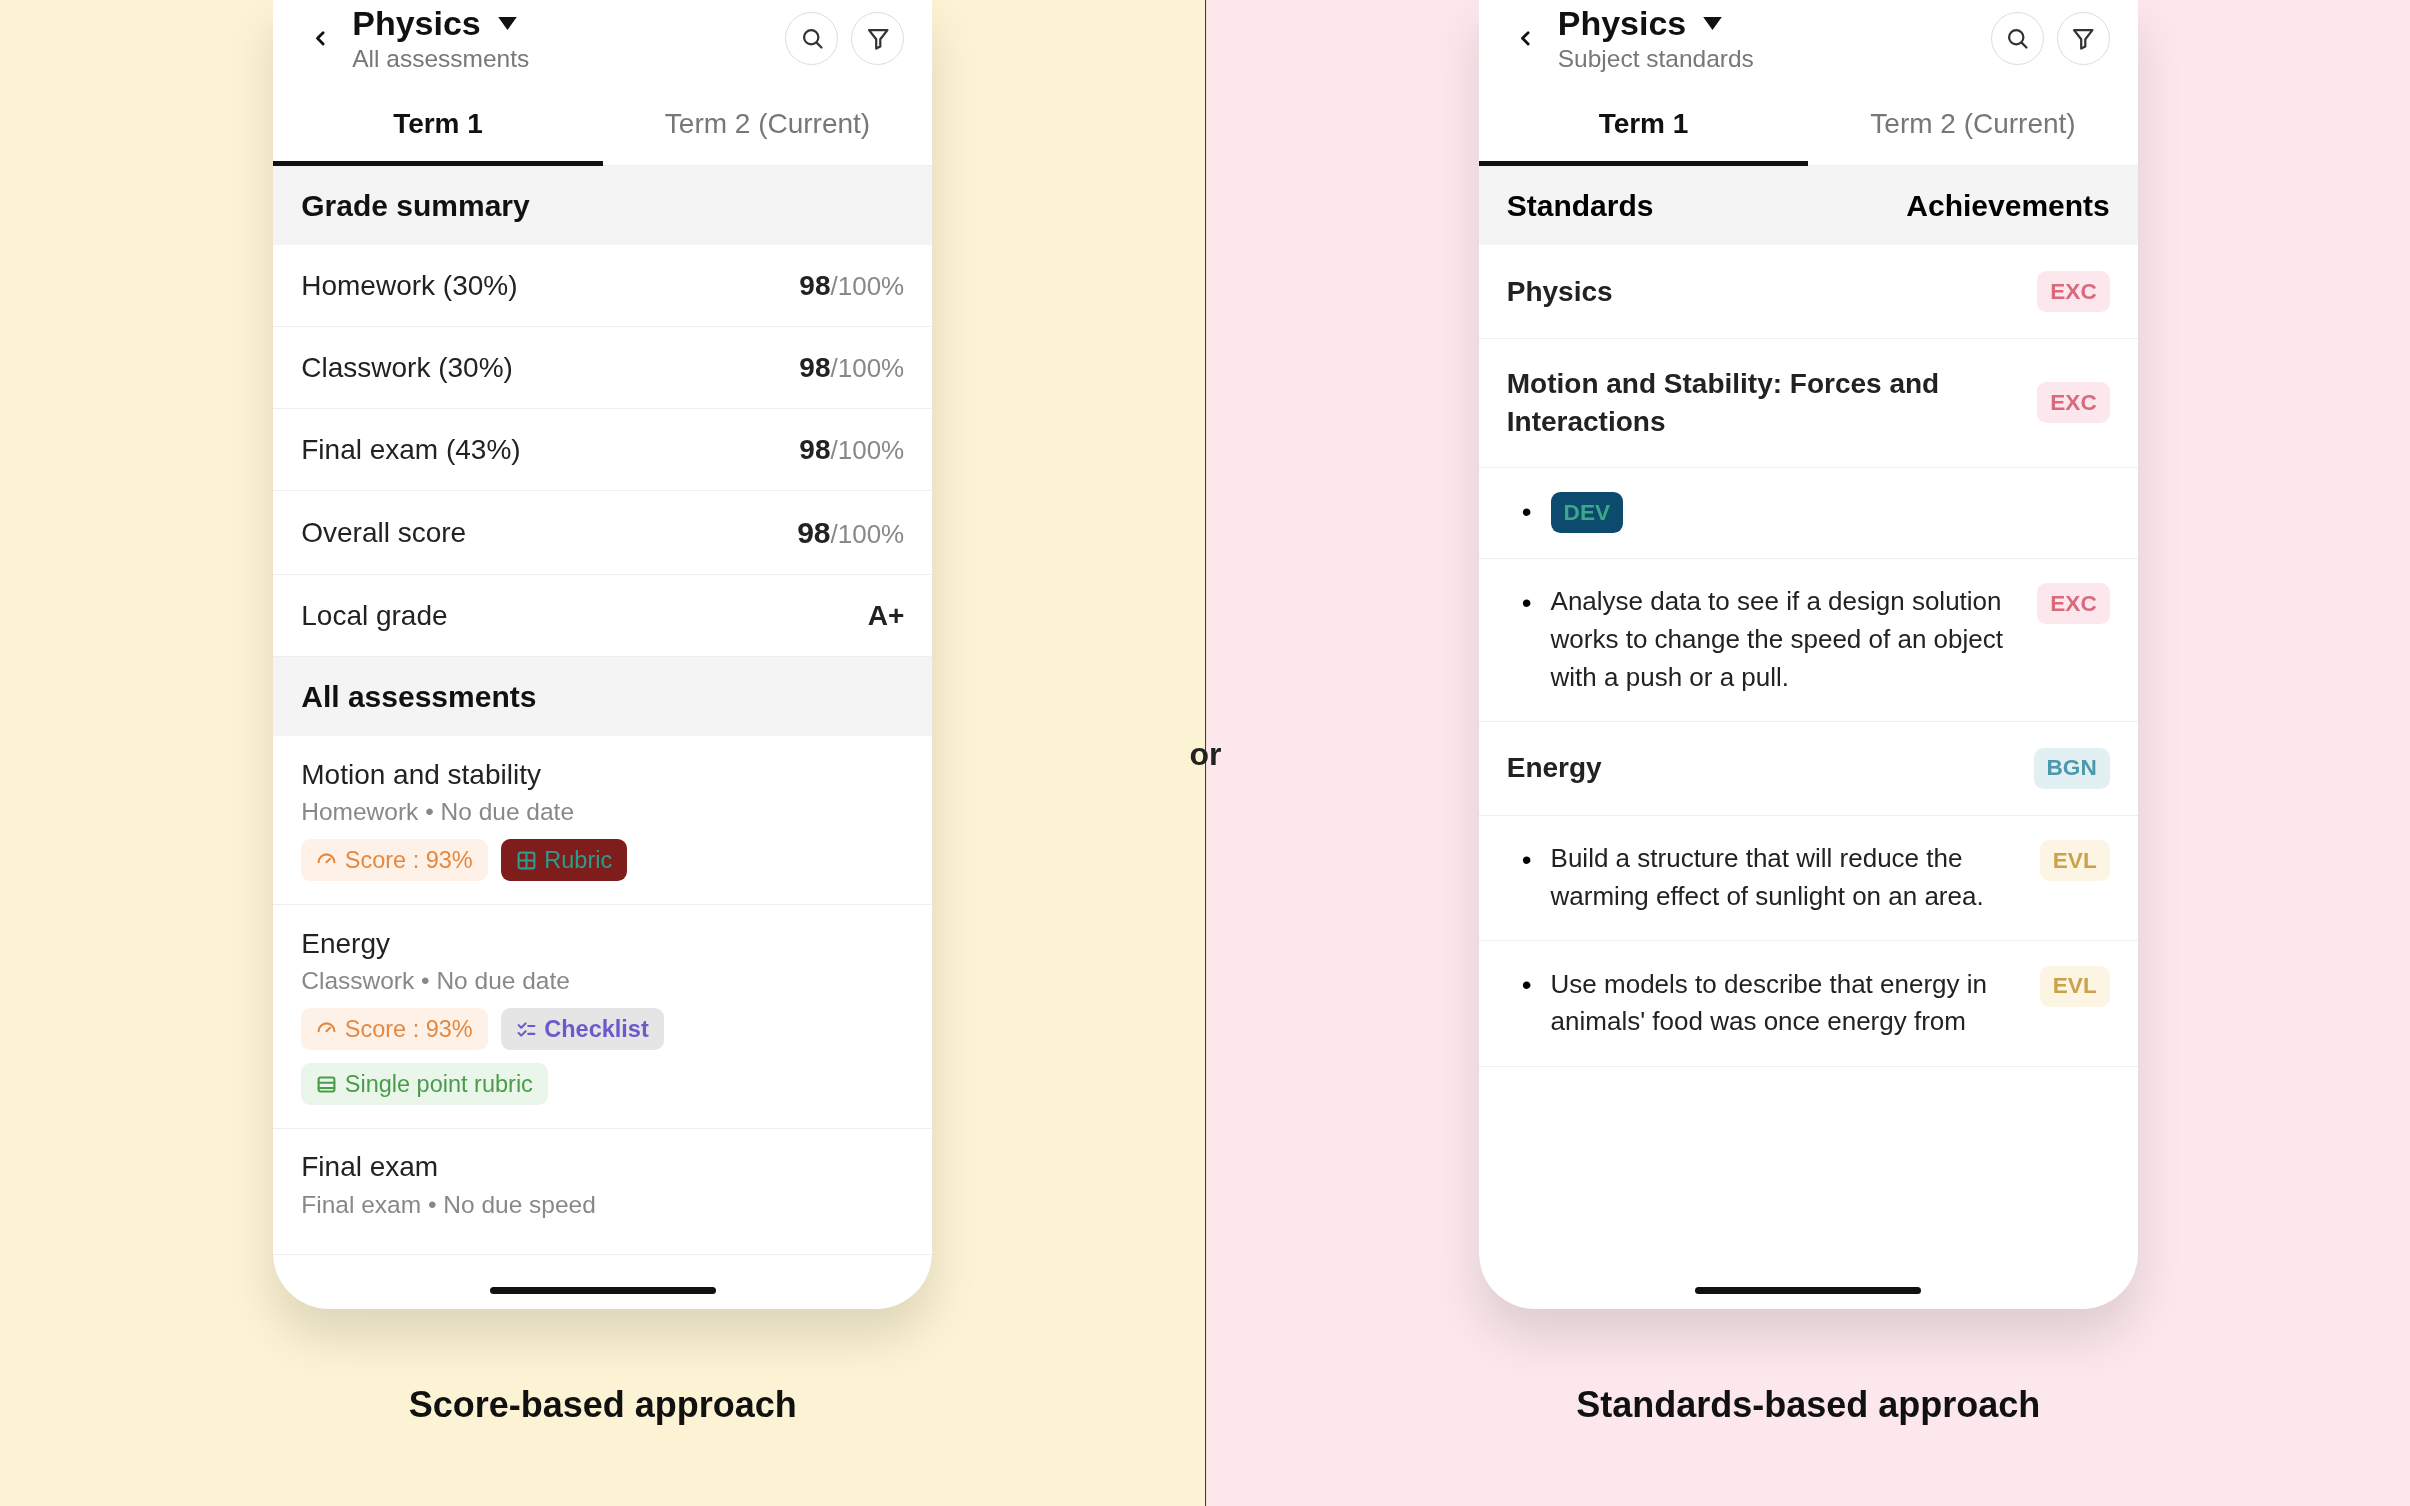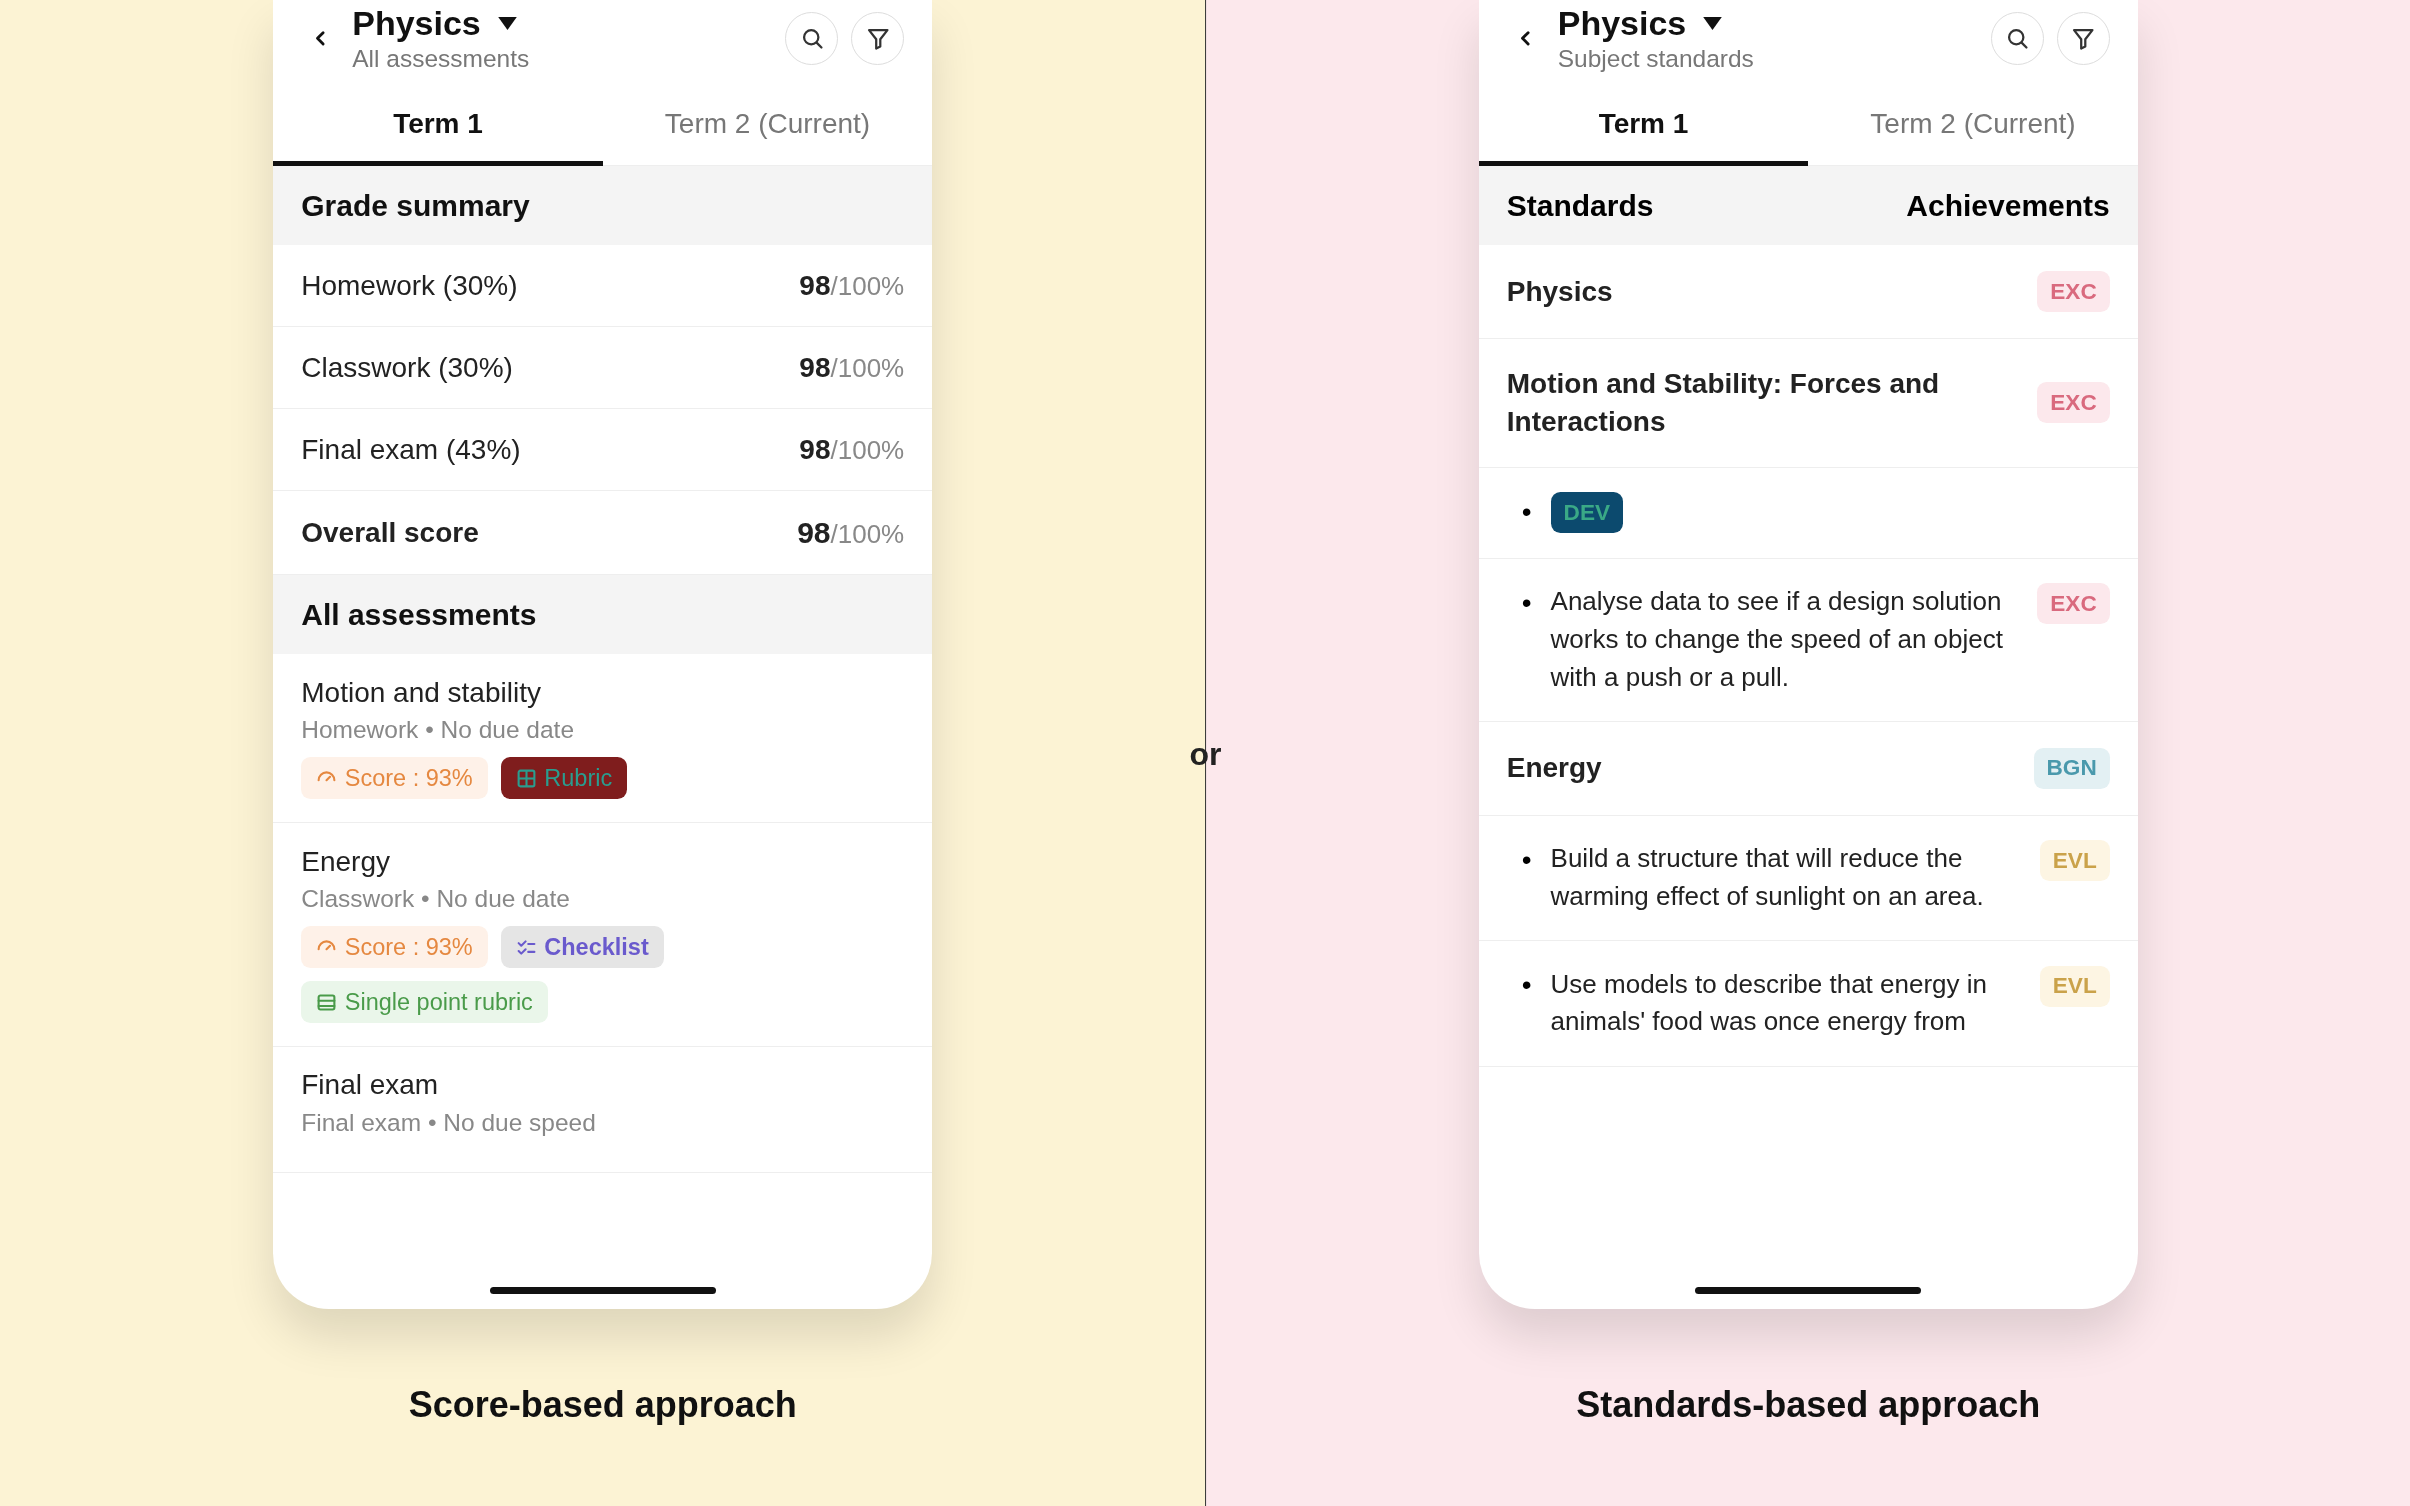--- a/index.html
+++ b/index.html
@@ -105,21 +105,21 @@
     justify-content: space-between;
     align-items: center;
     padding: 24.5px 28px;
     border-bottom: 0.9px solid #eee;
     font-size: 28px;
   }
   .grade-label { color: #222; }
   .grade-value { font-weight: 400; color: #222; }
   .grade-score { font-weight: 700; font-size: 28px; }
   .grade-total { color: #888; font-size: 26px; }
-  .grade-row.overall .grade-label { font-weight: 700; text-align: center; }
+  .grade-row.overall .grade-label { font-weight: 400; text-align: center; }
   .grade-row.overall .grade-score { font-size: 30px; }
   .assessment {
     padding: 22.6px 28px;
     border-bottom: 0.9px solid #eee;
   }
   .assessment-title { font-size: 28px; color: #222; margin-bottom: 7.5px; }
   .assessment-meta { font-size: 24.5px; color: #888; margin-bottom: 13px; }
   .pill-row { display: flex; gap: 13px; flex-wrap: wrap; }
   .pill {
     display: inline-flex; align-items: center; gap: 7.5px;
@@ -238,20 +238,24 @@
         <span class="grade-label">Classwork (30%)</span>
         <span class="grade-value"><span class="grade-score">98</span><span class="grade-total">/100%</span></span>
       </div>
       <div class="grade-row">
         <span class="grade-label">Final exam (43%)</span>
         <span class="grade-value"><span class="grade-score">98</span><span class="grade-total">/100%</span></span>
       </div>
       <div class="grade-row overall">
         <span class="grade-label">Overall score</span>
         <span class="grade-value"><span class="grade-score">98</span><span class="grade-total">/100%</span></span>
+      </div>
+      <div class="grade-row">
+        <span class="grade-label">Local grade</span>
+        <span class="grade-value" style="font-weight:700">A+</span>
       </div>
 
       <div class="section-header">All assessments</div>
 
       <div class="assessment">
         <div class="assessment-title">Motion and stability</div>
         <div class="assessment-meta">Homework • No due date</div>
         <div class="pill-row">
           <span class="pill pill-score">
             <svg viewBox="0 0 24 24" fill="none" stroke="currentColor" stroke-width="2.4" stroke-linecap="round">

